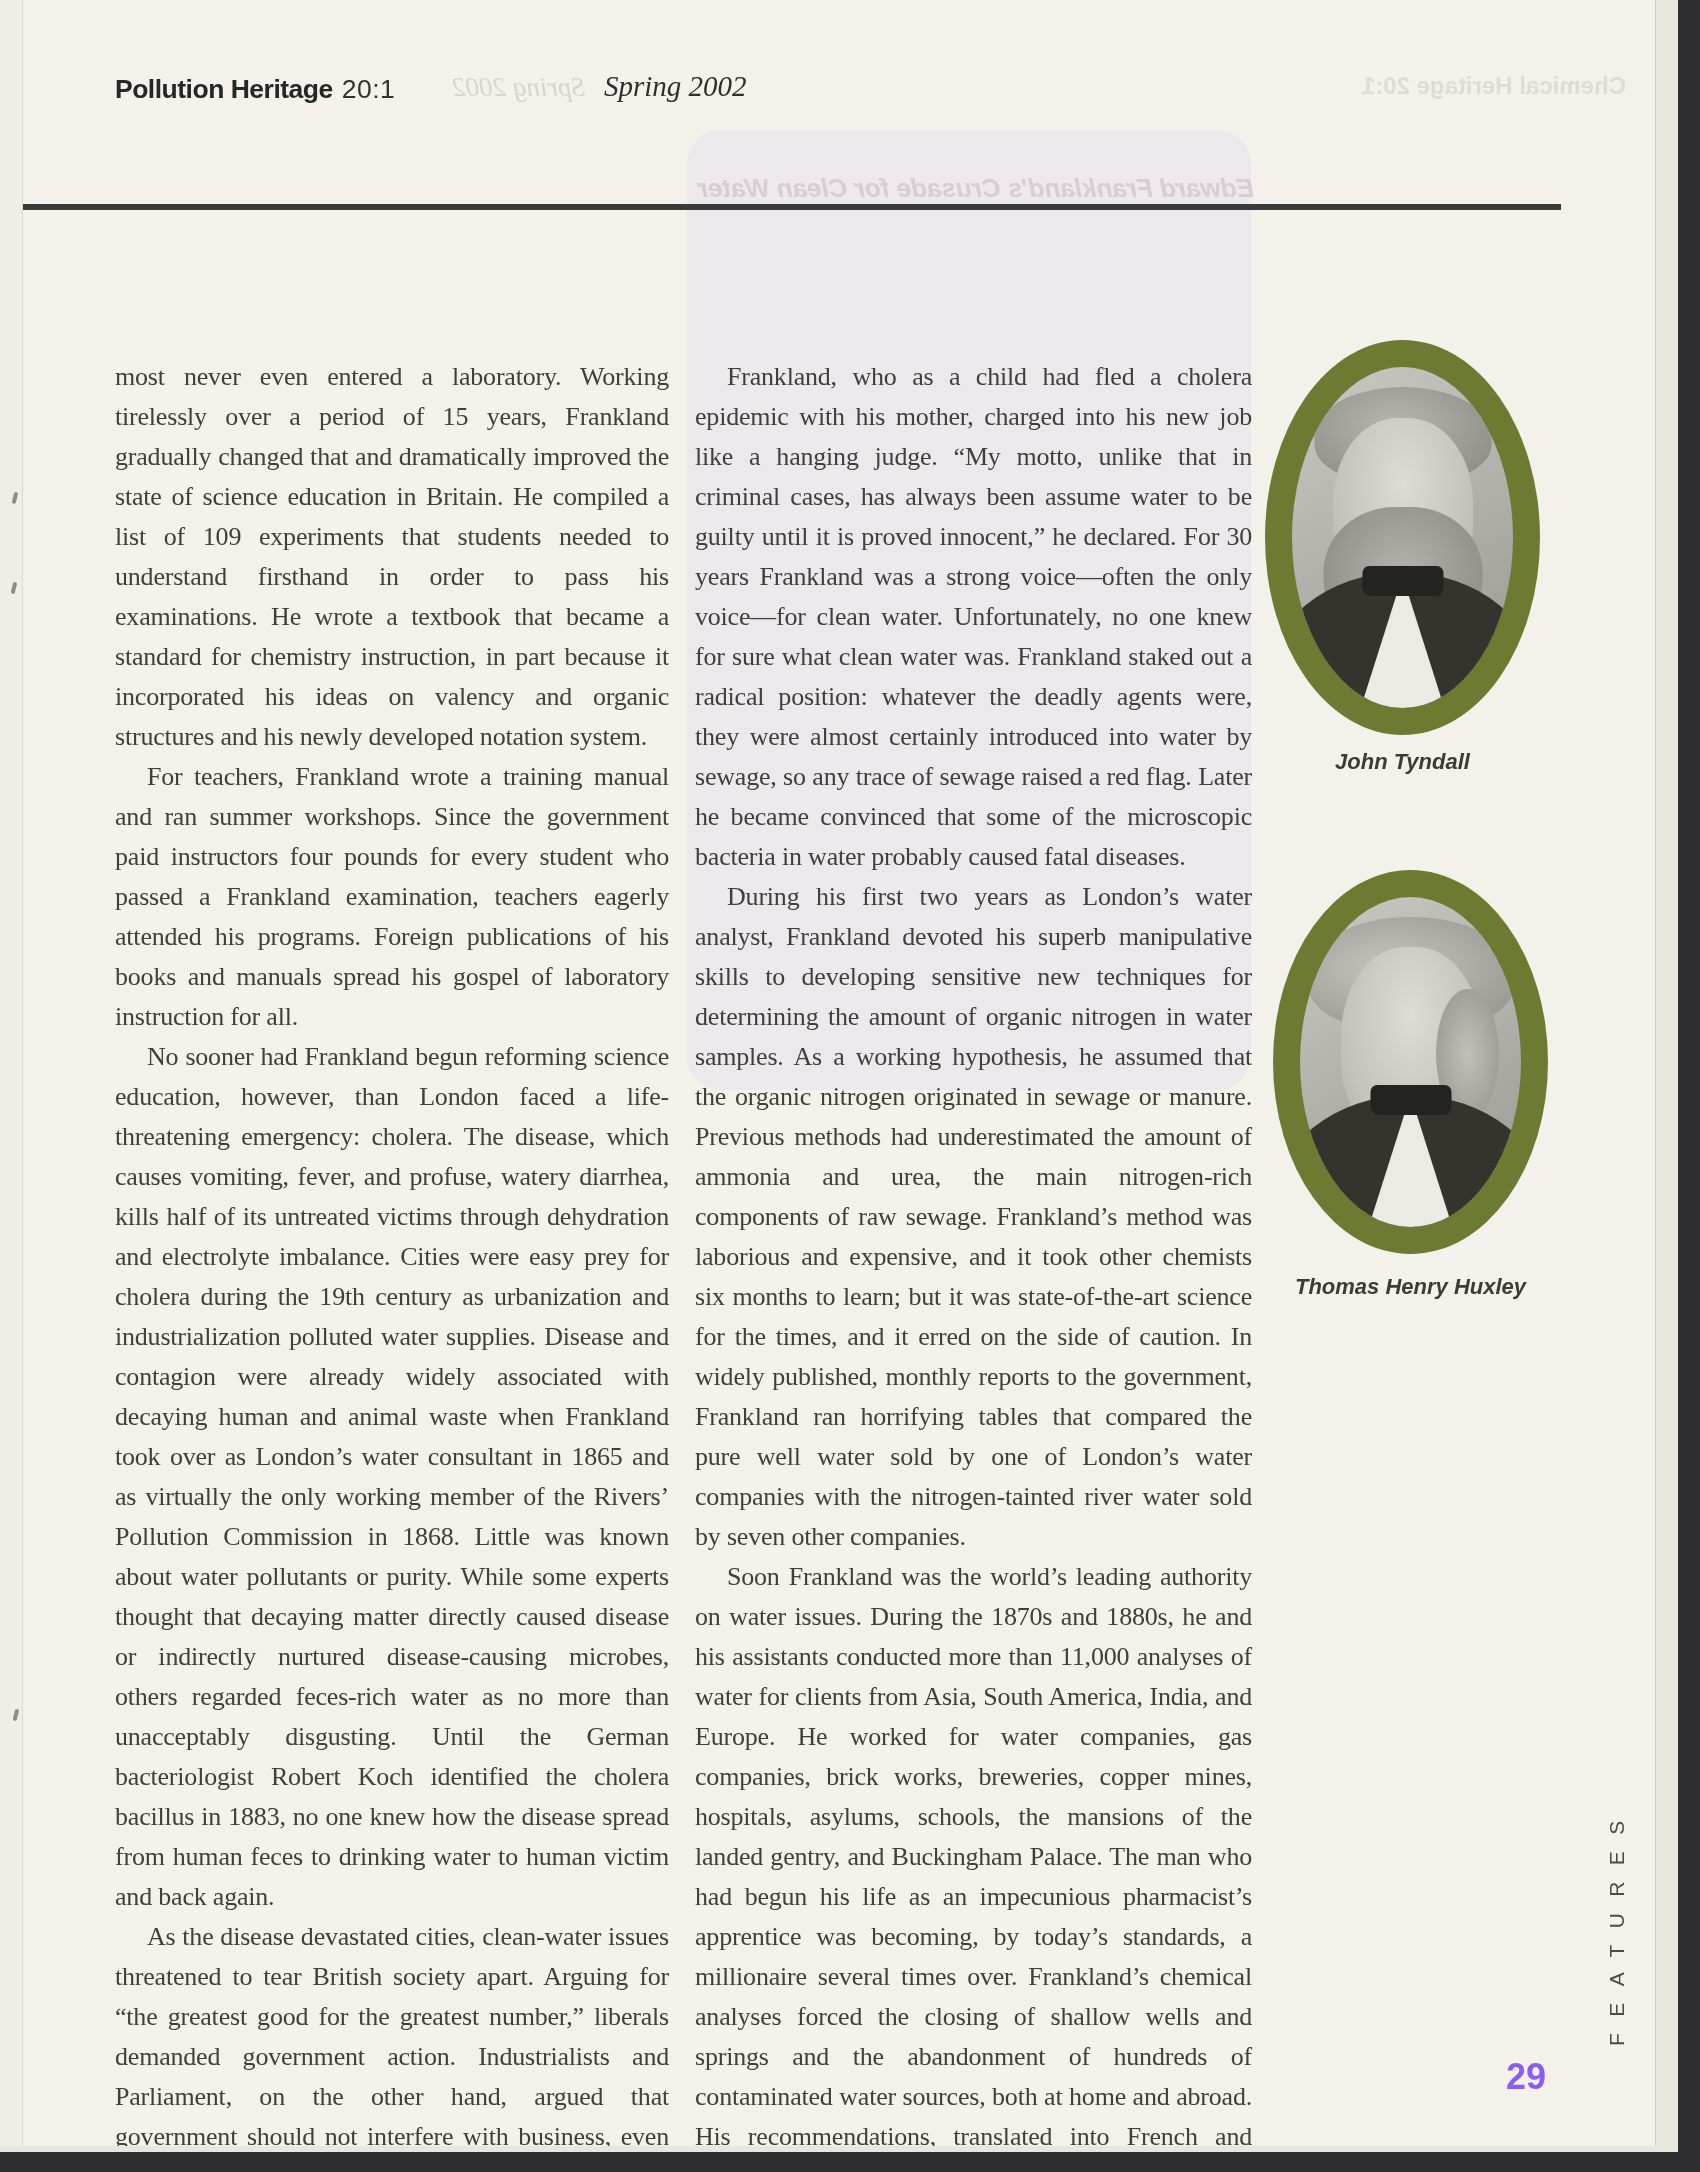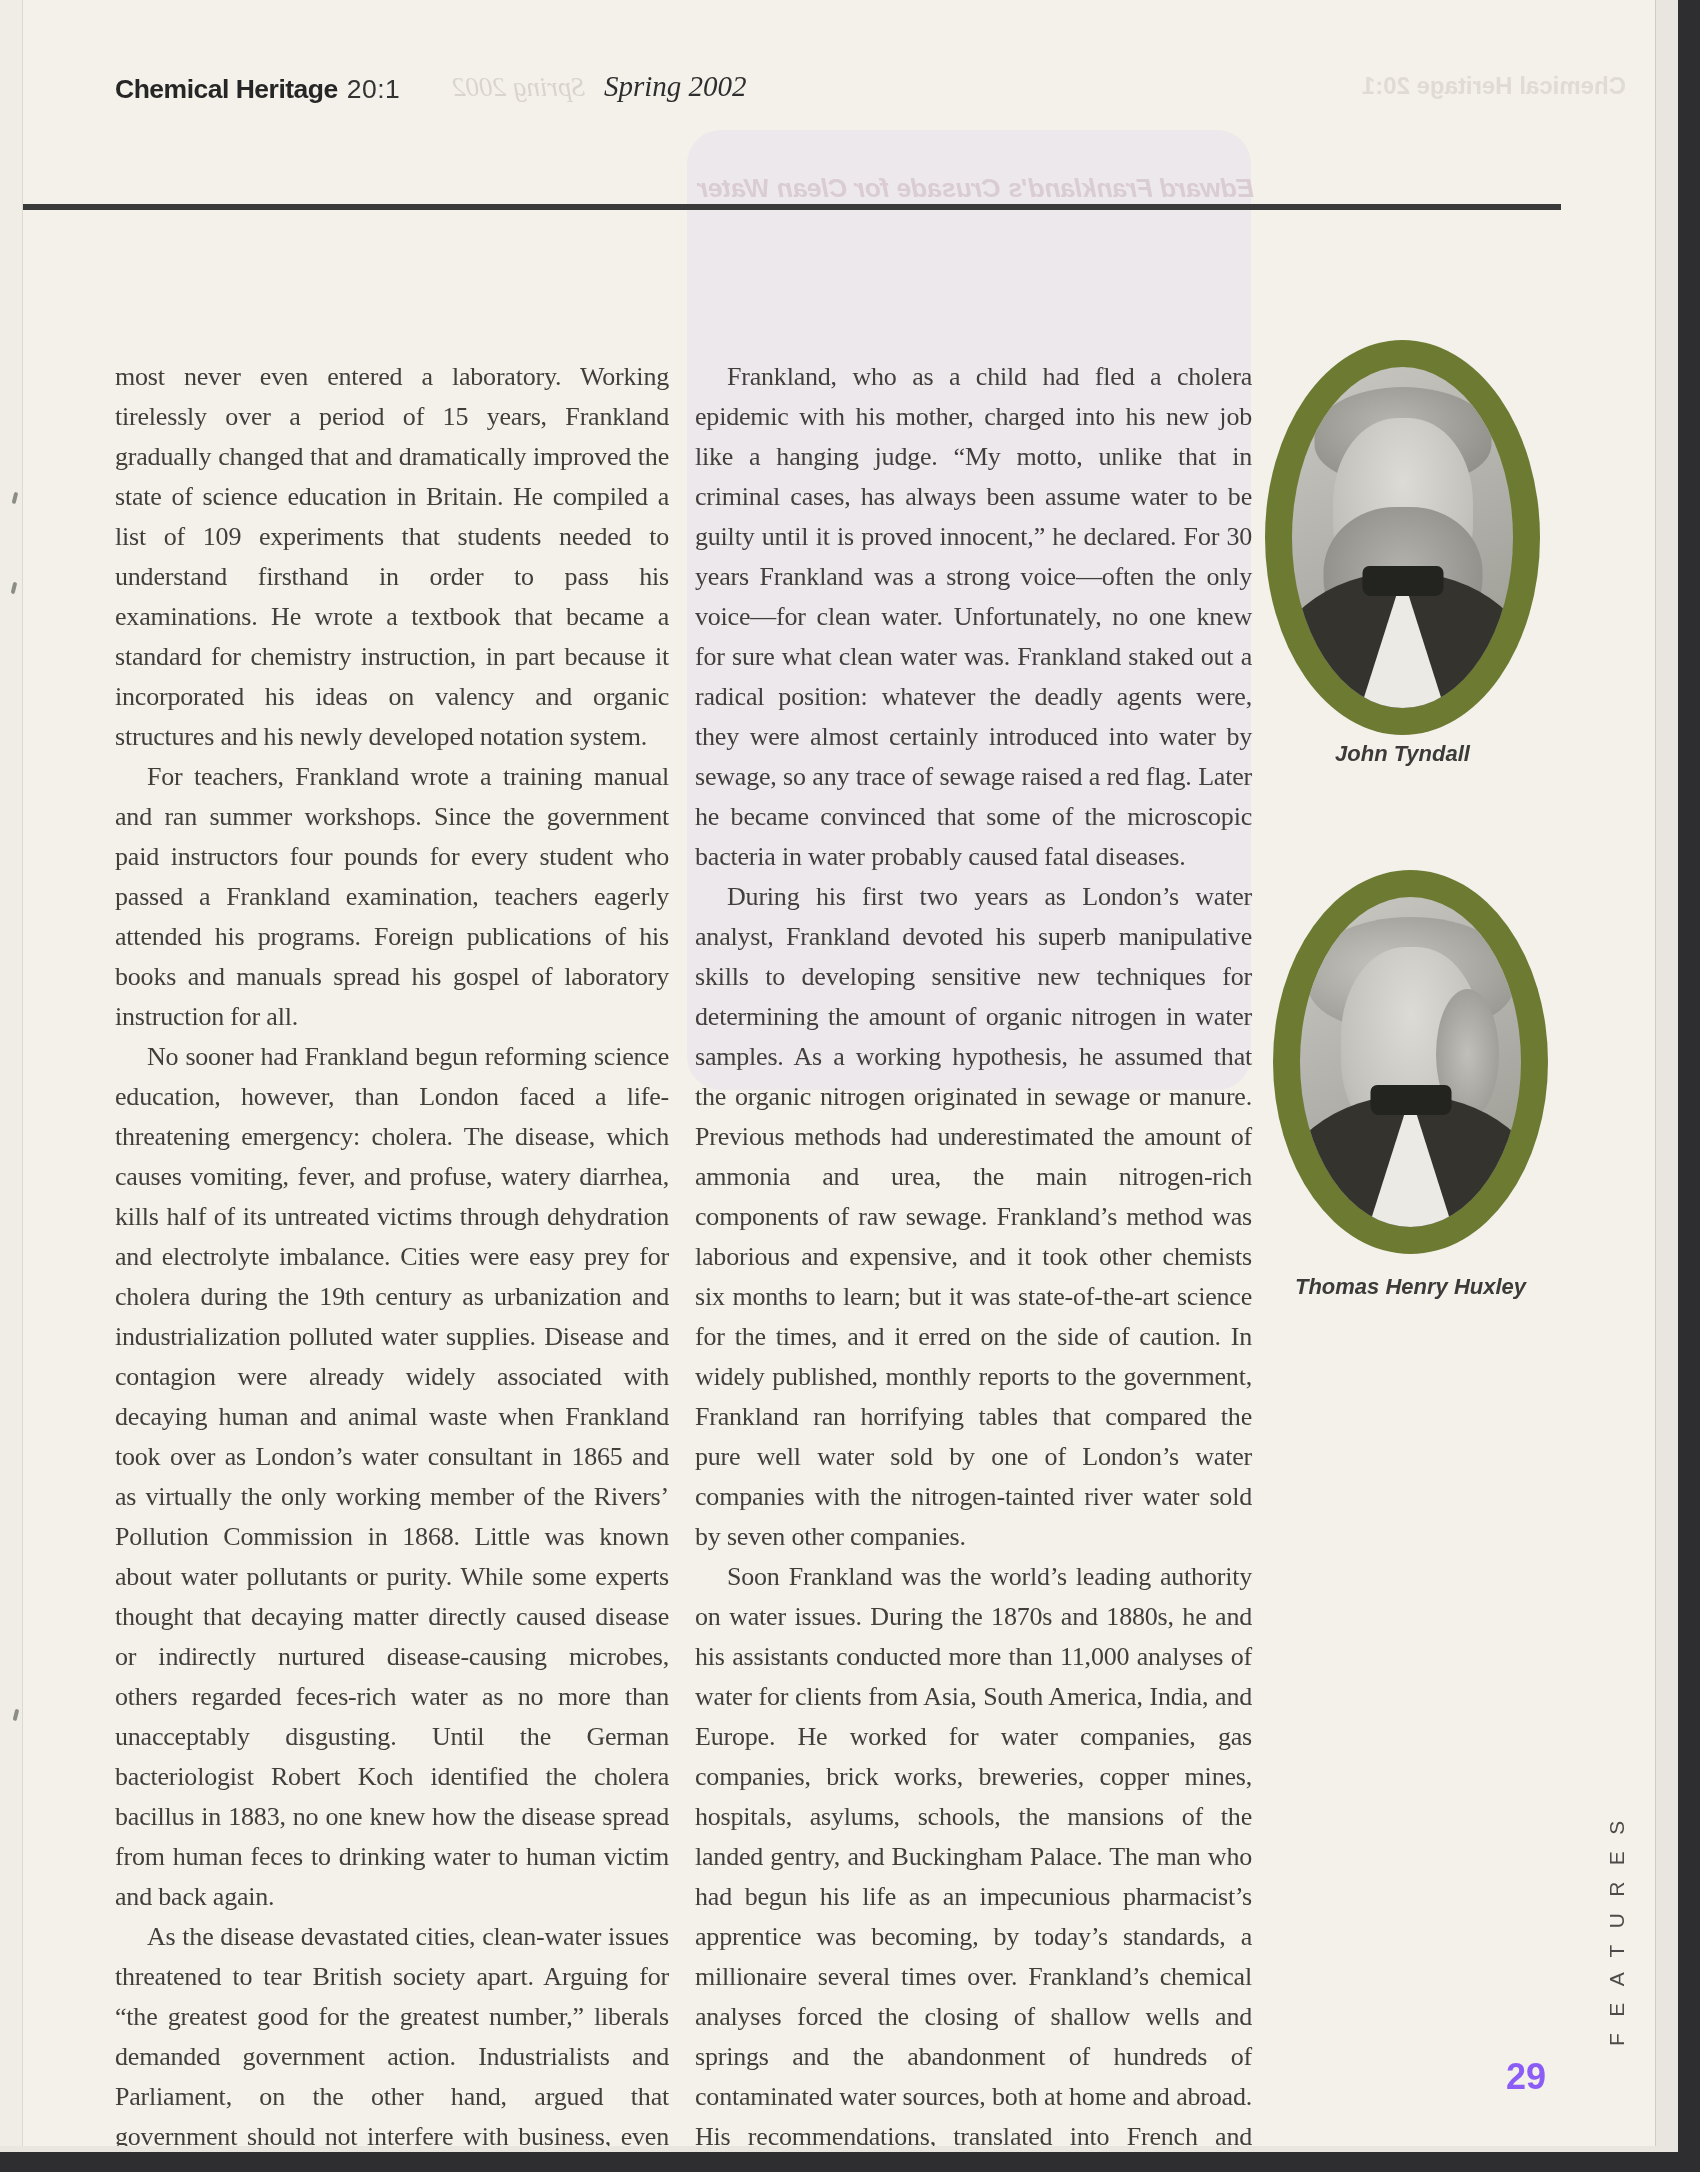--- a/index.html
+++ b/index.html
@@ -94,21 +94,21 @@
     border-radius:50% 50% 40% 40%;
     background:radial-gradient(ellipse at 45% 40%,#b7b6b0,#8e8d87 85%);}
   .beard{position:absolute;left:50%;top:41%;width:159px;height:144px;transform:translateX(-50%);
     border-radius:45% 45% 50% 50%;
     background:radial-gradient(ellipse at 50% 45%,#b3b2ac,#8a8983 90%);}
   .fig2 .hair{width:207px;height:113px;background:radial-gradient(ellipse at 40% 45%,#c6c5bf,#96958f 88%);}
   .fig2 .face{height:195px;}
   .sideburn{position:absolute;right:10%;top:28%;width:63px;height:130px;border-radius:50%;
     background:radial-gradient(#c0bfb9,#9a9993 85%);}
   .fig-caption{
-    margin-top:6px;
+    margin-top:14px;
     font-family:"Liberation Sans", sans-serif;font-style:italic;font-weight:bold;
     font-size:22px;color:#3c3b39;
   }
   .fig2 .fig-caption{margin-top:20px;}
 
   
   .features{
     position:absolute;left:1605px;top:1805px;height:241px;
     writing-mode:vertical-rl;transform:rotate(180deg);
     font-family:"Liberation Sans", sans-serif;
@@ -124,21 +124,21 @@
 <body>
 
 <div class="page">
 
   <div class="ghost-box"></div>
   <div class="ghost-title">Edward Frankland's Crusade for Clean Water</div>
   <div class="ghost-season">Spring 2002</div>
   <div class="ghost-masthead">Chemical Heritage 20:1</div>
 
   <div class="masthead">
-    <span class="journal">Chemical Heritage</span><span class="issue">20:1</span>
+    <span class="journal">Pollution Heritage</span><span class="issue">20:1</span>
   </div>
   <div class="season">Spring 2002</div>
   <div class="rule-stub"></div>
   <div class="rule"></div>
 
   <div class="col col-left">
     <p>most never even entered a laboratory. Working tirelessly over a period of 15 years, Frankland gradually changed that and dramatically improved the state of science education in Britain. He compiled a list of 109 experiments that students needed to understand firsthand in order to pass his examinations. He wrote a textbook that became a standard for chemistry instruction, in part because it incorporated his ideas on valency and organic structures and his newly developed notation system.</p>
     <p class="indent">For teachers, Frankland wrote a training manual and ran summer workshops. Since the government paid instructors four pounds for every student who passed a Frankland examination, teachers eagerly attended his programs. Foreign publications of his books and manuals spread his gospel of laboratory instruction for all.</p>
     <p class="indent">No sooner had Frankland begun reforming science education, however, than London faced a life-threatening emergency: cholera. The disease, which causes vomiting, fever, and profuse, watery diarrhea, kills half of its untreated victims through dehydration and electrolyte imbalance. Cities were easy prey for cholera during the 19th century as urbanization and industrialization polluted water supplies. Disease and contagion were already widely associated with decaying human and animal waste when Frankland took over as London’s water consultant in 1865 and as virtually the only working member of the Rivers’ Pollution Commission in 1868. Little was known about water pollutants or purity. While some experts thought that decaying matter directly caused disease or indirectly nurtured disease-causing microbes, others regarded feces-rich water as no more than unacceptably disgusting. Until the German bacteriologist Robert Koch identified the cholera bacillus in 1883, no one knew how the disease spread from human feces to drinking water to human victim and back again.</p>
     <p class="indent">As the disease devastated cities, clean-water issues threatened to tear British society apart. Arguing for “the greatest good for the greatest number,” liberals demanded government action. Industrialists and Parliament, on the other hand, argued that government should not interfere with business, even when the public health was at risk. No one objected to pollution in general or to uncontrolled urbanization and industrialization but, terrified of cholera, people demanded sanitary water.</p>

